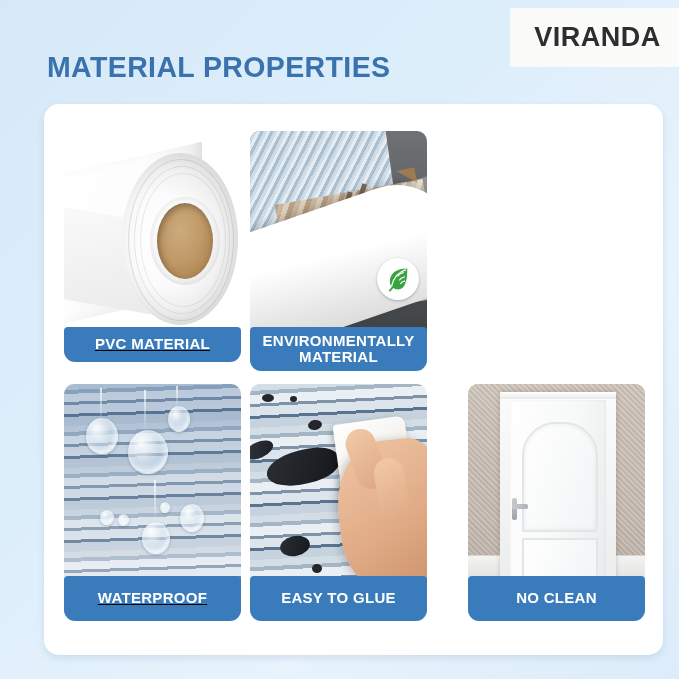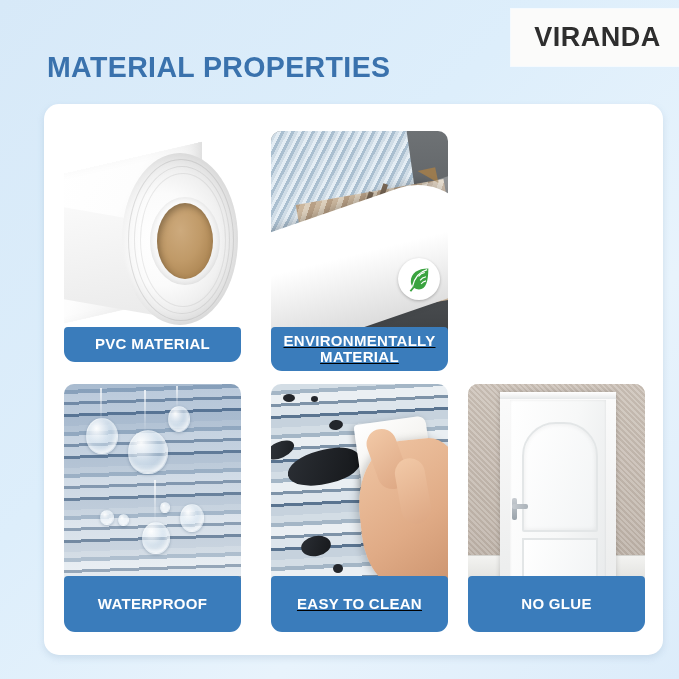--- a/index.html
+++ b/index.html
@@ -30,39 +30,39 @@
   
   .panel{
     position:absolute;left:30px;top:104px;width:619px;height:551px;
     background:#ffffff;border-radius:15px;
     box-shadow:0 3px 7px rgba(120,150,180,.22);
   }
 
   
   .grid{position:absolute;left:50px;top:131px;width:581px;height:495px;}
   .card{position:absolute;width:177px;}
-  .c0{left:0px;}   .c1{left:207px;text-decoration:underline;} .c2{left:404px;}
+  .c0{left:0px;text-decoration:underline;}   .c1{left:186px;} .c2{left:404px;}
   .r0{top:0px;}    .r1{top:253px;}
 
   .thumb{
     position:relative;width:177px;height:204px;overflow:hidden;
     border-top-left-radius:10px;border-top-right-radius:10px;
   }
   .thumb.r1-thumb{height:196px;}
   .label{
     position:relative;width:177px;background:#3a7cbb;
     border-bottom-left-radius:11px;border-bottom-right-radius:11px;
     border-top-left-radius:4px;border-top-right-radius:4px;
     color:#ffffff;font-size:15px;font-weight:bold;letter-spacing:.3px;
     display:flex;align-items:center;justify-content:center;text-align:center;
     line-height:1.08;box-sizing:border-box;padding:0 4px;
   }
   .label.one{height:35px;margin-top:-8px;}
   .label.two{height:44px;margin-top:-8px;}
-  .label.r1l{height:56px;margin-top:-4px;}
+  .label.r1l{height:45px;margin-top:-4px;}
 
   
   .pvc-bg{position:absolute;inset:0;background:#ffffff;}
   .pvc-sheet{
     position:absolute;left:-12px;top:28px;width:150px;height:150px;
     background:linear-gradient(120deg,#ffffff 0%,#fdfdfd 40%,#efefef 72%,#e2e2e2 100%);
     transform:skewY(-13deg);
     box-shadow:inset -12px 0 18px -10px rgba(0,0,0,.12);
   }
   .pvc-sheet2{
@@ -359,33 +359,33 @@
         <div class="stain s7"></div>
           <div class="stain s8"></div>
         <div class="stain s1"></div>
           <div class="stain s2"></div>
           <div class="stain s3"></div>
         <div class="cloth"></div>
         <div class="ec-hand"></div>
         <div class="ec-f ecf1"></div>
         <div class="ec-f ecf2"></div>
       </div>
-      <div class="label r1l">EASY TO CLEAN</div>
+      <div class="label r1l">EASY TO GLUE</div>
     </div>
 
     <div class="card c2 r1">
       <div class="thumb r1-thumb">
         <div class="ng-bg"></div>
         <div class="ng-wall"></div>
         <div class="ng-skirt"></div>
         <div class="ng-frame"></div>
         <div class="ng-top-edge"></div>
         <div class="ng-door"></div>
         <div class="ng-panel-top"></div>
         <div class="ng-panel-bot"></div>
         <div class="ng-handle"></div>
         <div class="ng-handle2"></div>
       </div>
-      <div class="label r1l">NO GLUE</div>
+      <div class="label r1l">NO CLEAN</div>
     </div>
 
   </div>
 </div>
 
 </body></html>

